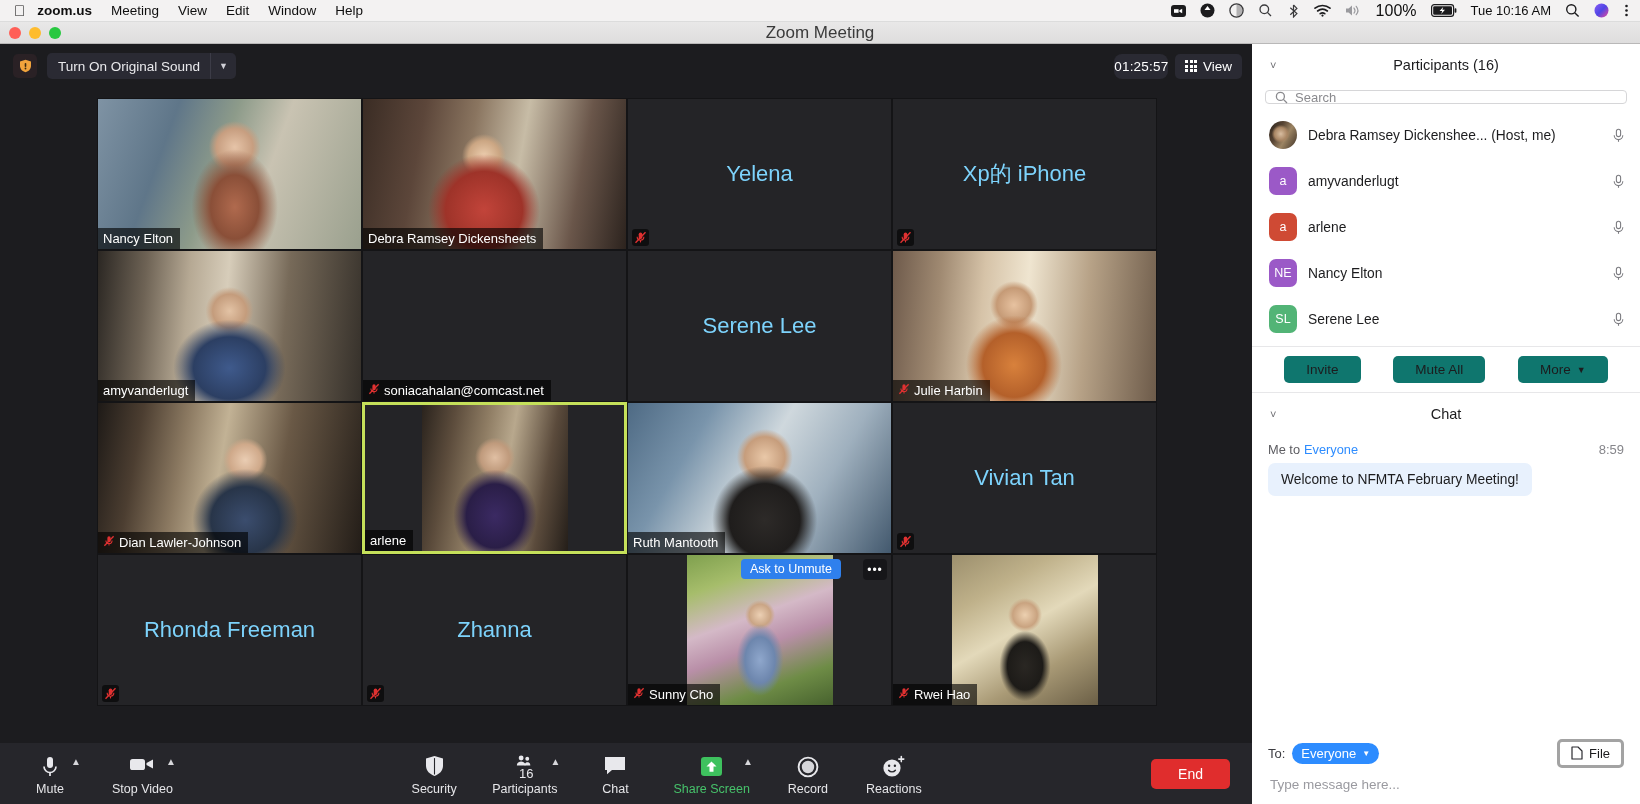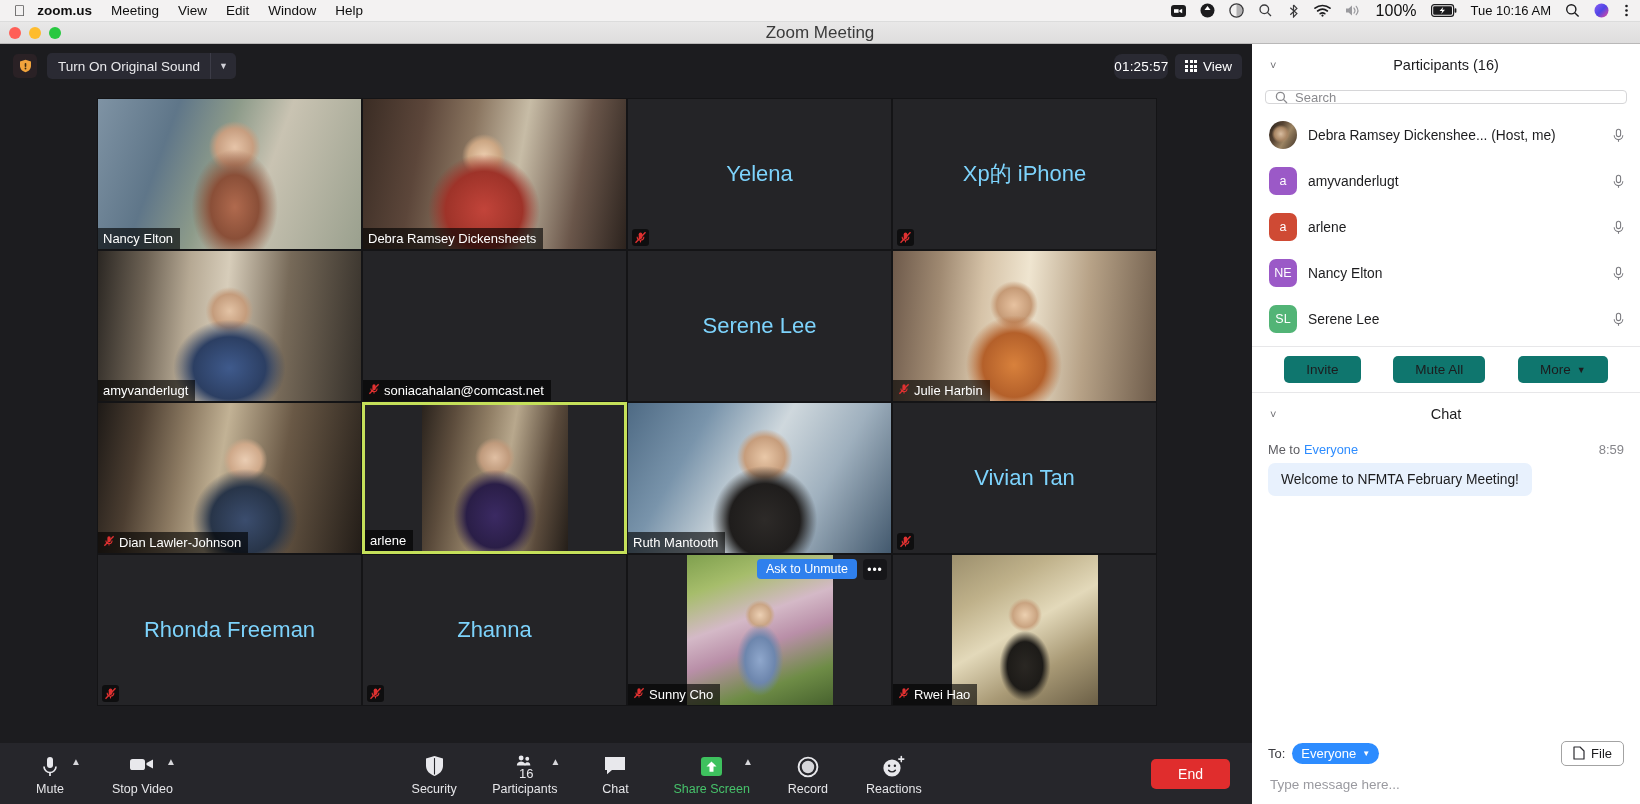--- a/index.html
+++ b/index.html
@@ -101,21 +101,21 @@
     display: flex; align-items: center; gap: 4px;
     background: rgba(0,0,0,0.62); padding: 0 7px 0 5px;
     color: #fff; font-size: 13px; white-space: nowrap; max-width: 100%;
   }
   .mutebadge {
     position: absolute; left: 4px; bottom: 3px; width: 17px; height: 17px;
     background: rgba(0,0,0,0.6); border-radius: 3px;
     display: flex; align-items: center; justify-content: center;
   }
   .asktounmute {
-    position: absolute; right: 34px; top: 4px;
+    position: absolute; right: 50px; top: 4px;
     background: #2f80ed; color: #fff; font-size: 12.5px;
     padding: 3px 9px; border-radius: 4px; cursor: pointer; white-space: nowrap;
   }
   .dots3 {
     position: absolute; right: 4px; top: 4px;
     background: rgba(20,20,24,.85); color: #fff; font-size: 12px;
     width: 24px; height: 21px; border-radius: 4px;
     display: flex; align-items: center; justify-content: center; cursor: pointer; letter-spacing: 1px;
   }
 
@@ -245,21 +245,21 @@
   }
   .chat-foot { flex: 0 0 auto; padding: 0 16px 10px 16px; }
   .chat-to-row { display: flex; align-items: center; height: 36px; }
   .to-label { font-size: 13px; color: #3c3c41; margin-right: 7px; }
   .to-pill {
     background: #2d8cff; color: #fff; font-size: 13px;
     padding: 3px 9px; border-radius: 11px; display: flex; align-items: center; gap: 6px; cursor: pointer;
   }
   .to-pill .car { font-size: 8px; }
   .filebtn {
-    margin-left: auto; border: 1px solid #a3a3a3; border-radius: 5px;
+    margin-left: auto; border: 3px solid #a3a3a3; border-radius: 5px;
     font-size: 13px; color: #1c1c1e; padding: 4px 11px;
     display: flex; align-items: center; gap: 6px; cursor: pointer;
   }
   .msgbox { font-size: 13.5px; color: #9a9aa0; padding: 6px 0 2px 2px; cursor: text; }
 </style>
 </head>
 <body>
 
 <div id="menubar">
   <span class="apple"></span>

